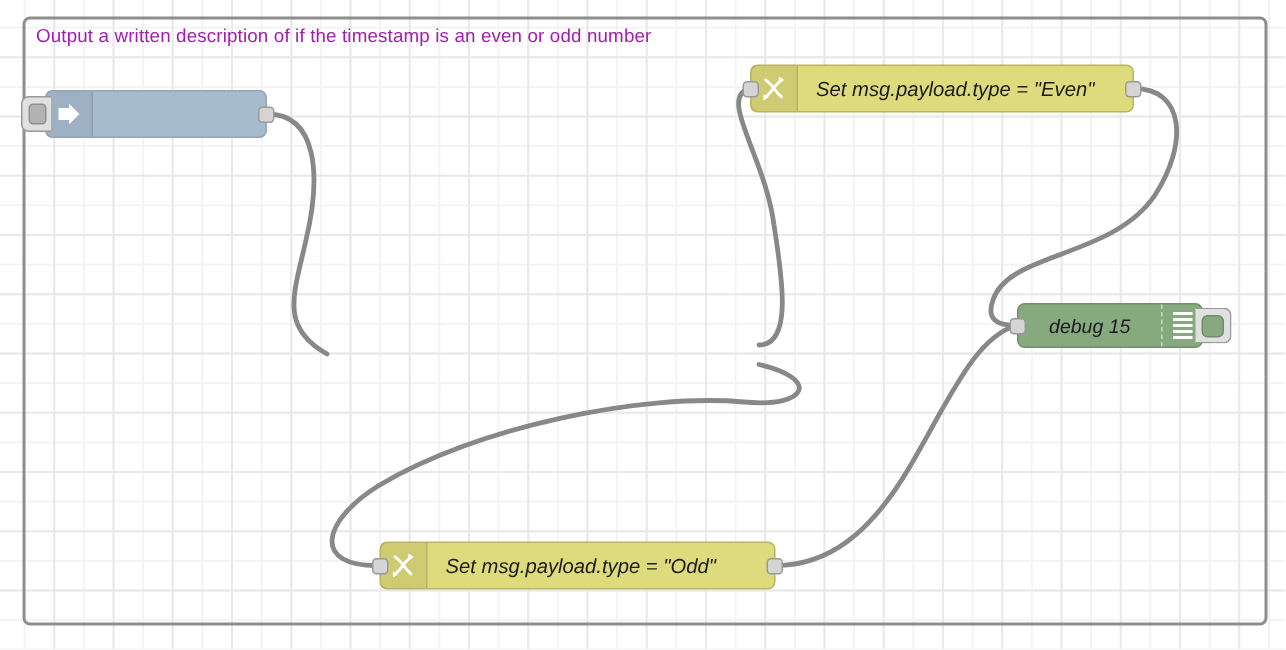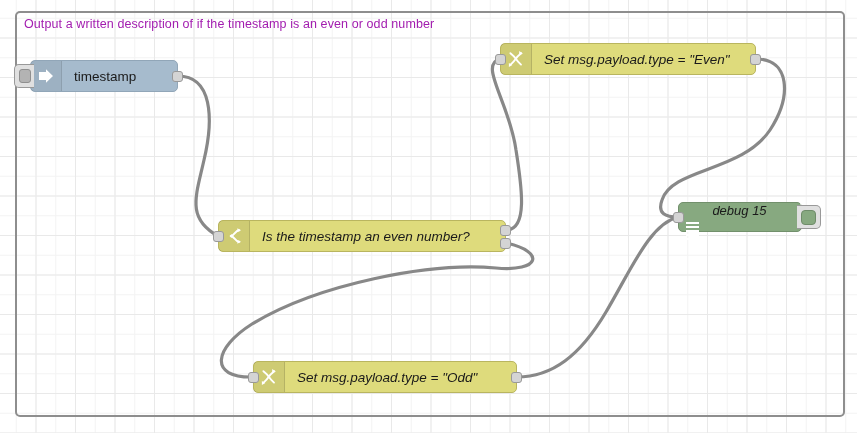--- a/index.html
+++ b/index.html
@@ -158,21 +158,20 @@
   #node-switch      { left: 218px; top: 220px; width: 288px; height: 32px; }
   #node-change-even { left: 500px; top: 43px;  width: 256px; height: 32px; }
   #node-change-odd  { left: 253px; top: 361px; width: 264px; height: 32px; }
 
   
   #node-debug {
     left: 678px; top: 202px;
     width: 124px; height: 30px;
     background: #87a980;
     border-color: #72906c;
-    flex-direction: column;
   }
   #node-debug .node-label {
     flex: 1;
     justify-content: center;
     border-right: 1px dashed rgba(255,255,255,0.55);
     font-size: 13px;
   }
   .debug-lines {
     width: 26px;
     display: flex;
@@ -237,38 +236,23 @@
 
   <div class="node" id="node-inject">
     <div class="inject-btn">
       <i></i>
     </div>
     <div class="icon-band">
       <svg class="icon-svg" width="18" height="18" viewBox="0 0 18 18">
         <path d="M2 5 h7 V2.2 L16 9 L9 15.8 V13 H2 Z" fill="#ffffff"></path>
       </svg>
     </div>
-    <div class="node-label">timestamp</div>
     <div class="port out" style="top:10px;"></div>
   </div>
 
-  <div class="node node-yellow" id="node-switch">
-    <div class="icon-band">
-      <svg class="icon-svg" width="18" height="18" viewBox="0 0 18 18">
-        <path d="M14.5 3.2 C9.5 3.2 10.2 9 5.2 9 C10.2 9 9.5 14.8 14.5 14.8" stroke="#ffffff" stroke-width="1.9" fill="none" stroke-linecap="round"></path>
-        <path d="M12.4 1.3 L15.6 3.2 L12.4 5.1 Z" fill="#ffffff"></path>
-        <path d="M12.4 12.9 L15.6 14.8 L12.4 16.7 Z" fill="#ffffff"></path>
-        <path d="M7.2 6.9 L4.4 9 L7.2 11.1 Z" fill="#ffffff"></path>
-      </svg>
-    </div>
-    <div class="node-label italic">Is the timestamp an even number?</div>
-    <div class="port in" style="top:10px;"></div>
-    <div class="port out" style="top:4px;"></div>
-    <div class="port out" style="top:17px;"></div>
-  </div>
 
   <div class="node node-yellow" id="node-change-even">
     <div class="icon-band">
       <svg class="icon-svg" width="18" height="18" viewBox="0 0 18 18">
         <path d="M3.4 3.2 C3.4 3.2 7.5 6.5 9.2 9.2 C10.8 11.7 14 14.6 14 14.6" stroke="#ffffff" stroke-width="1.9" fill="none" stroke-linecap="round"></path>
         <path d="M14.2 3.2 C14.2 3.2 10.1 6.5 8.4 9.2 C6.8 11.7 3.6 14.6 3.6 14.6" stroke="#ffffff" stroke-width="1.9" fill="none" stroke-linecap="round"></path>
         <path d="M12.2 1.0 L15.8 3.4 L12.2 5.4 Z" fill="#ffffff"></path>
         <path d="M1.9 12.9 L5.3 15.0 L1.9 17.0 Z" fill="#ffffff"></path>
       </svg>
     </div>

